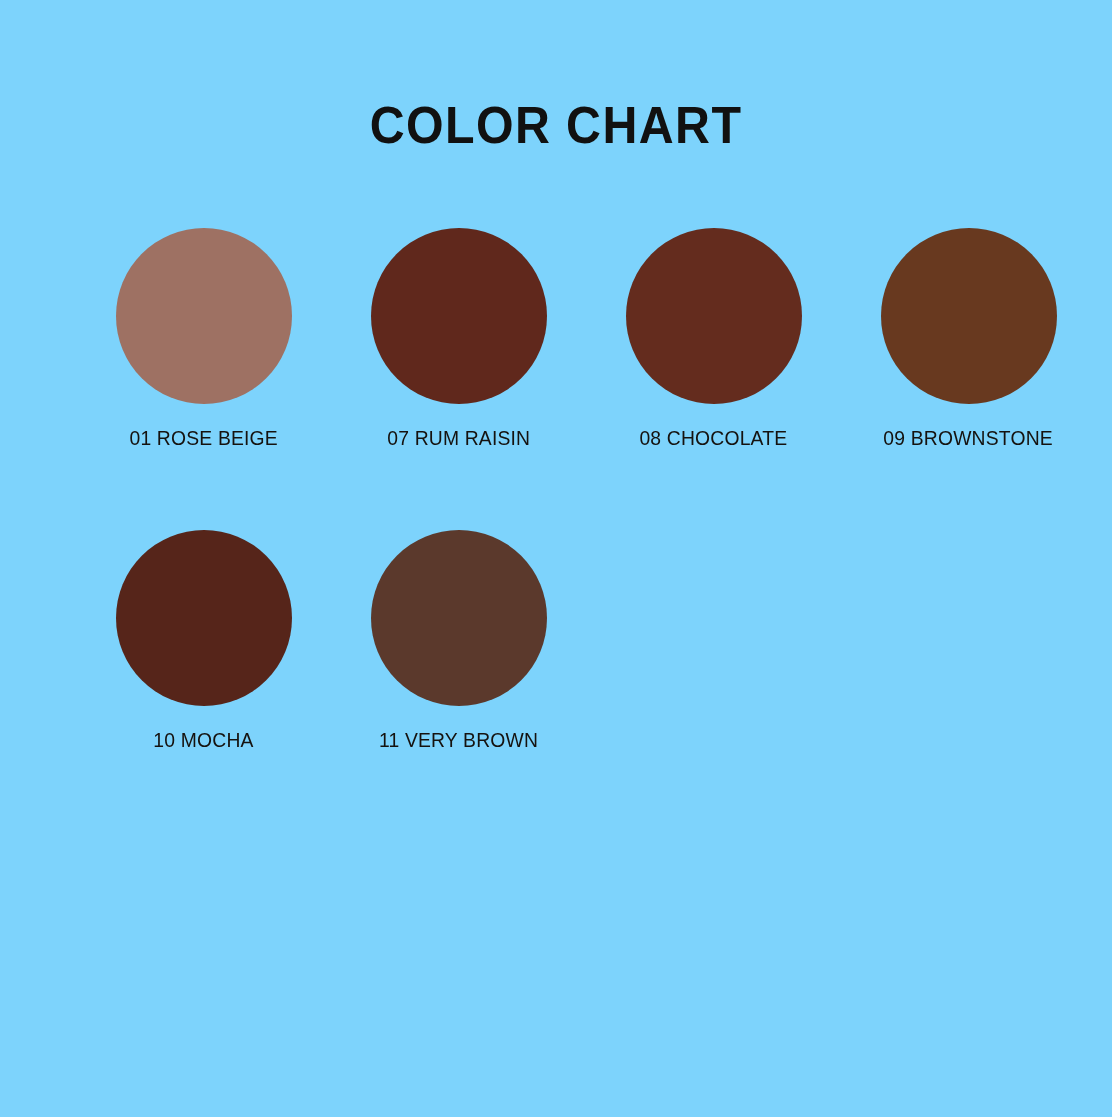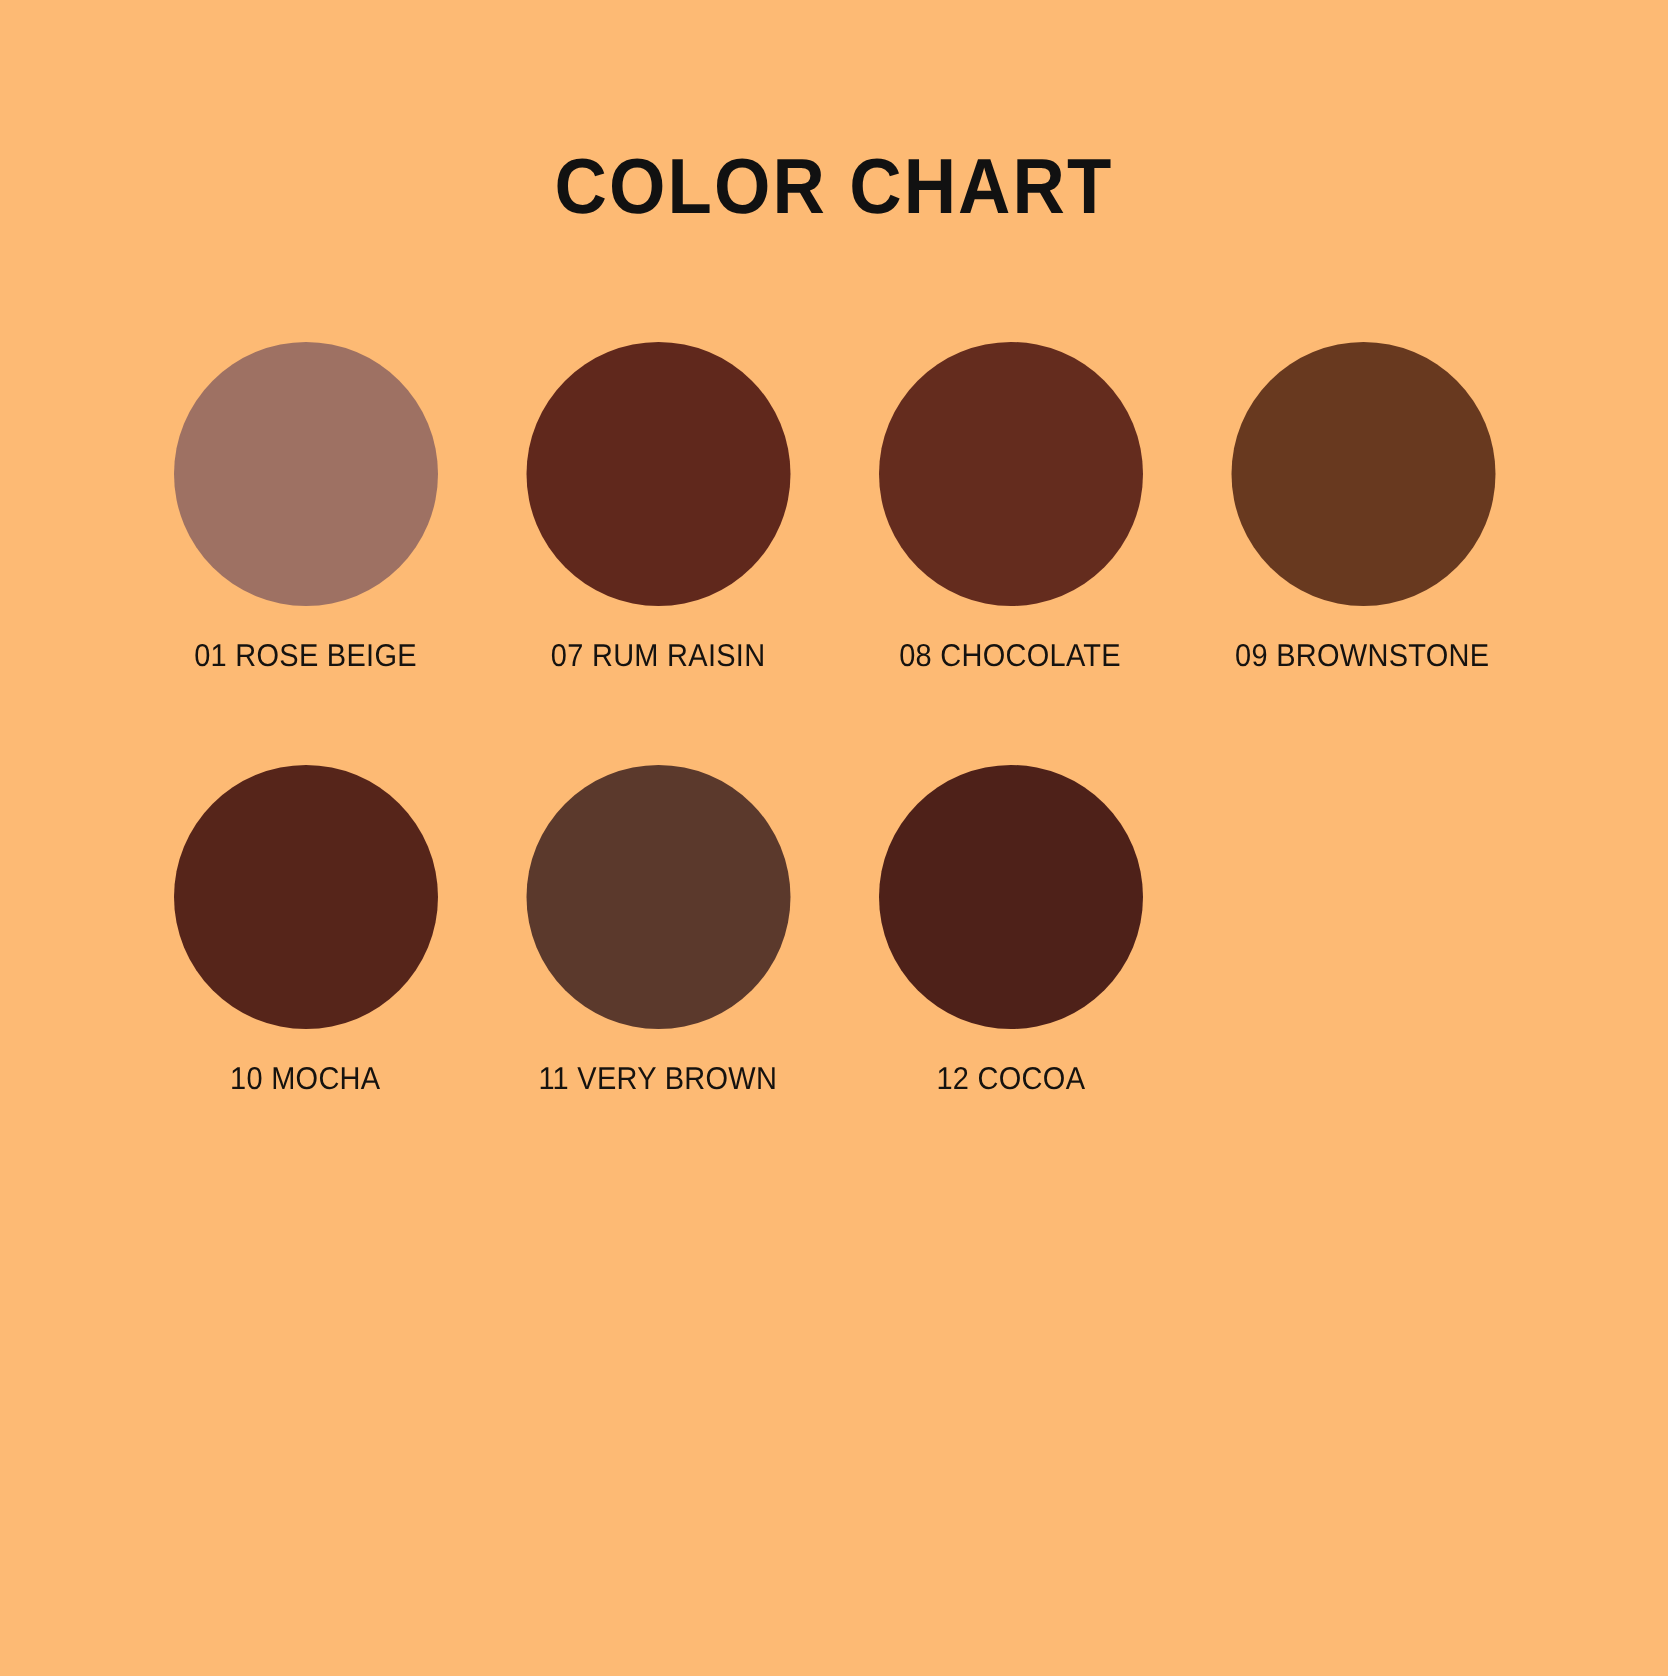--- a/index.html
+++ b/index.html
@@ -10,21 +10,21 @@
     width: 1112px;
     height: 1117px;
     background: #f8f7f5;
     font-family: "Liberation Sans", sans-serif;
     overflow: hidden;
   }
   .page {
     width: 1112px;
     height: 1117px;
     position: relative;
-    background: #fdba74;
+    background: #7dd3fc;
     box-sizing: border-box;
   }
   .chart-title {
     position: absolute;
     top: 99px;
     left: 0;
     width: 1112px;
     text-align: center;
     font-family: "Liberation Sans Narrow", "Liberation Sans", sans-serif;
     font-size: 52px;
@@ -35,20 +35,21 @@
     transform: scaleX(0.93);
   }
   .swatch-grid {
     position: absolute;
     top: 228px;
     left: 86px;
     width: 940px;
     display: grid;
     grid-template-columns: repeat(4, 235px);
     grid-template-rows: repeat(3, 282px);
+    gap: 20px;
   }
   .swatch-cell {
     width: 235px;
     display: flex;
     flex-direction: column;
     align-items: center;
   }
   .swatch-disc {
     width: 176px;
     height: 176px;
@@ -92,19 +93,15 @@
         <div class="swatch-label">09 BROWNSTONE</div>
       </div>
       <div class="swatch-cell">
         <div class="swatch-disc" style="background: rgb(86, 37, 26);"></div>
         <div class="swatch-label">10 MOCHA</div>
       </div>
       <div class="swatch-cell">
         <div class="swatch-disc" style="background: rgb(91, 57, 44);"></div>
         <div class="swatch-label">11 VERY BROWN</div>
       </div>
-      <div class="swatch-cell">
-        <div class="swatch-disc" style="background: rgb(78, 33, 25);"></div>
-        <div class="swatch-label">12 COCOA</div>
-      </div>
     </div>
 
 </div>
 
 </body></html>

